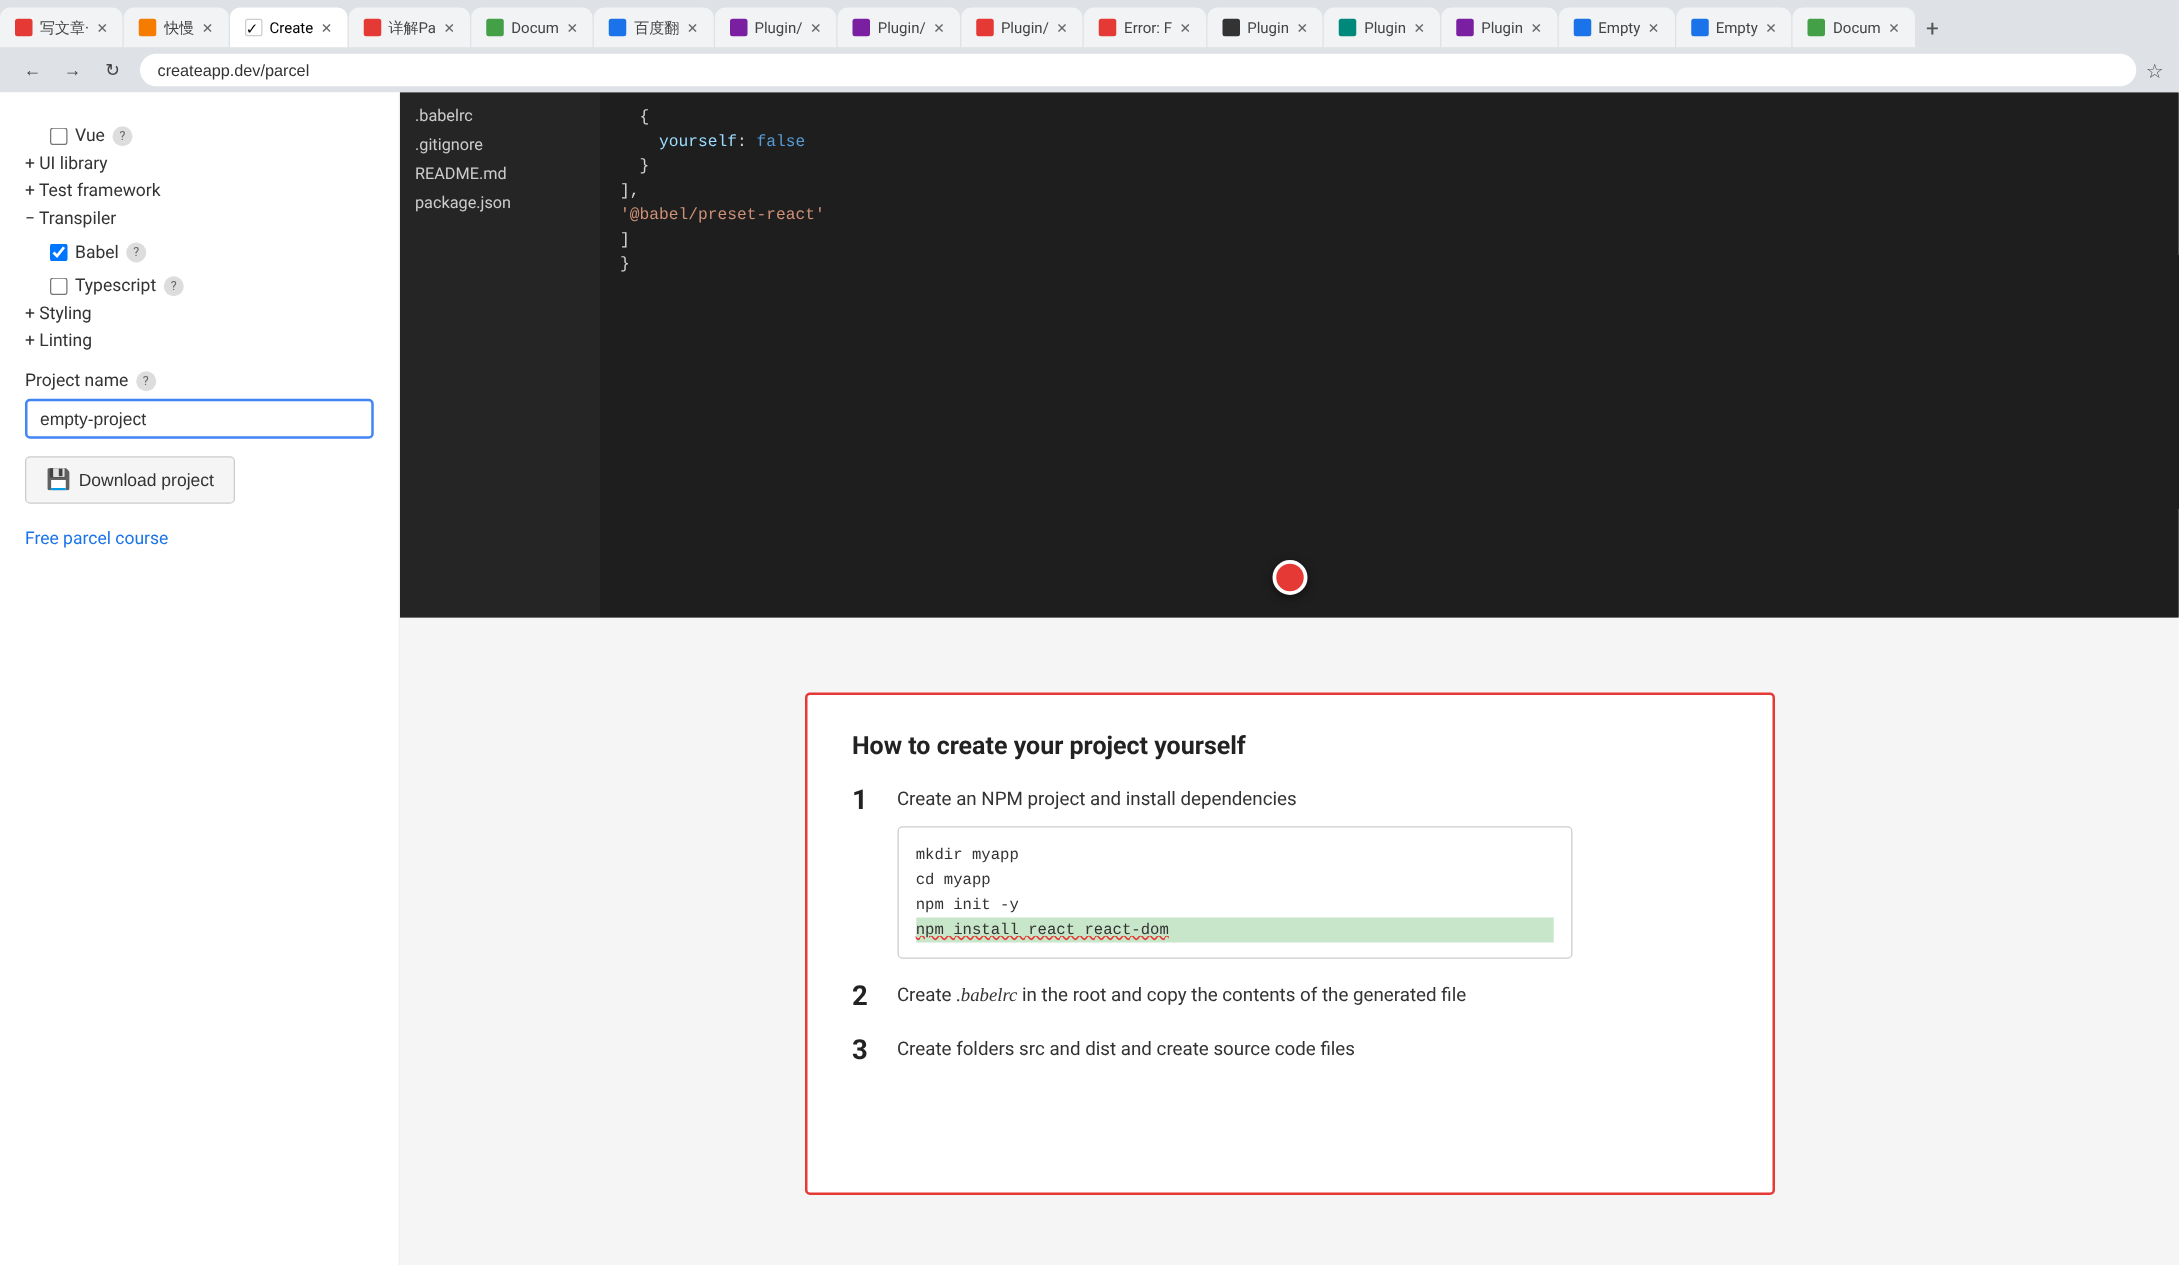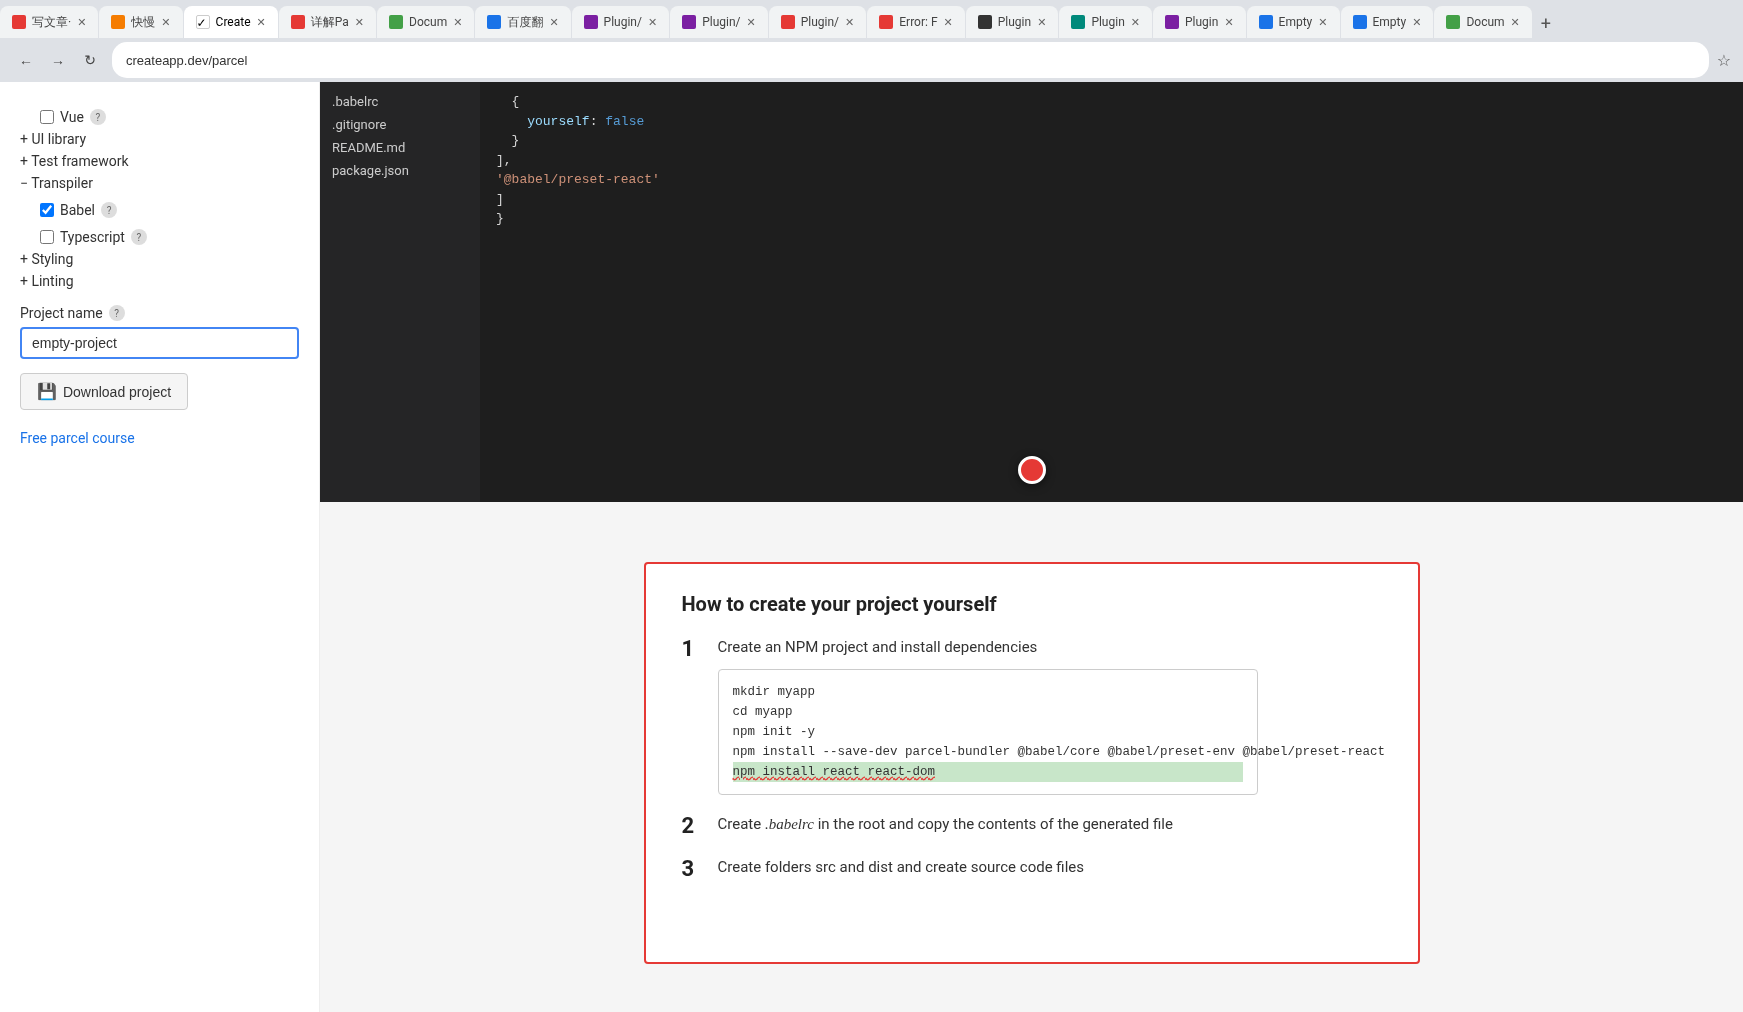--- a/index.html
+++ b/index.html
@@ -93,21 +93,21 @@
       cursor: pointer;
       display: flex;
       align-items: center;
       justify-content: center;
       font-size: 14px;
       color: #444;
     }
 
     .url-bar {
       flex: 1;
-      height: 36px;
+      height: 26px;
       border-radius: 15px;
       border: none;
       background: #fff;
       padding: 0 14px;
       font-size: 13px;
       color: #333;
       outline: none;
     }
 
     .browser-actions {
@@ -556,21 +556,20 @@
         <div class="instruction-step">
           <div class="step-number">1</div>
           <div>
             <div class="step-text">
               <span>Create an NPM project and install dependencies</span>
             </div>
             <div class="code-block">
               <span class="code-block-line">mkdir myapp</span>
               <span class="code-block-line">cd myapp</span>
               <span class="code-block-line">npm init -y</span>
-              <span class="code-block-line">npm install --save-dev parcel-bundler @babel/core @babel/preset-env @babel/preset-react</span>
               <span class="code-block-line selected">npm install react react-dom</span>
             </div>
           </div>
         </div>
 
         <div class="instruction-step">
           <div class="step-number">2</div>
           <div class="step-text">
             Create <code>.babelrc</code> in the root and copy the contents of the generated file
           </div>

